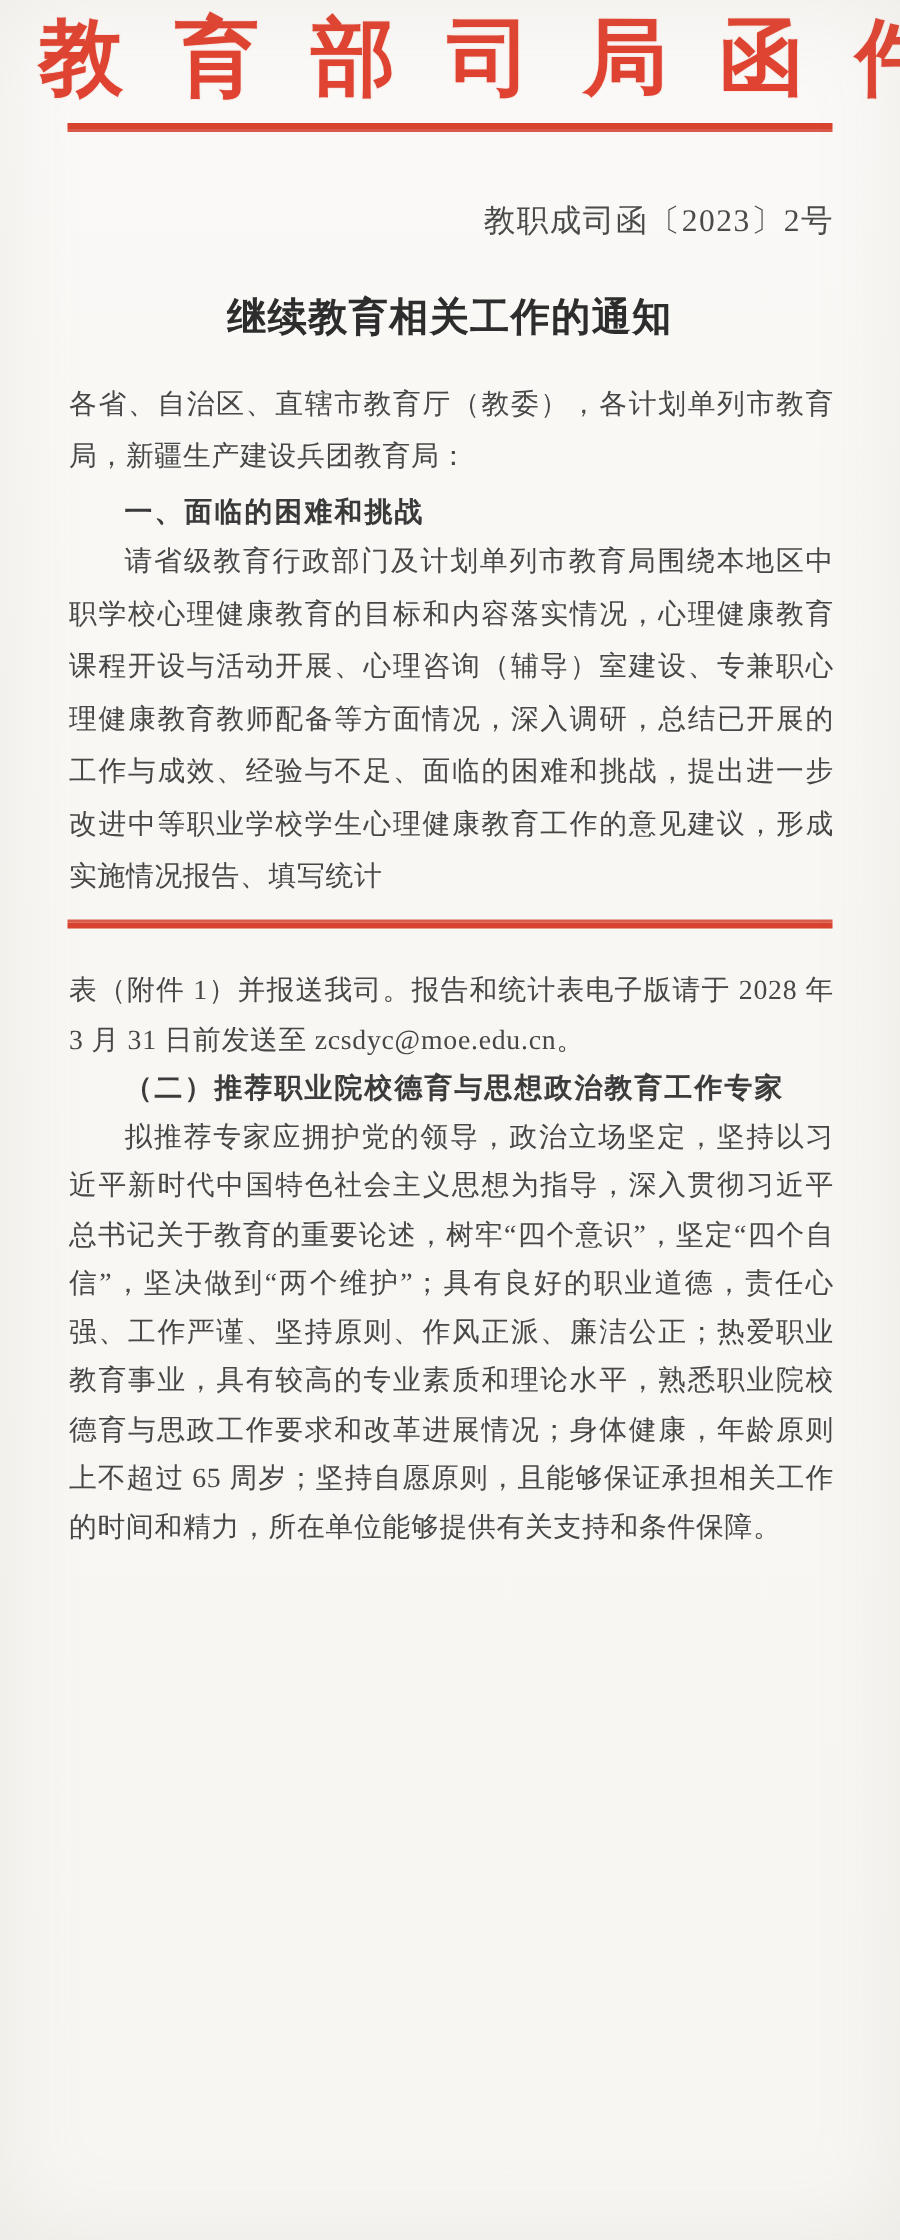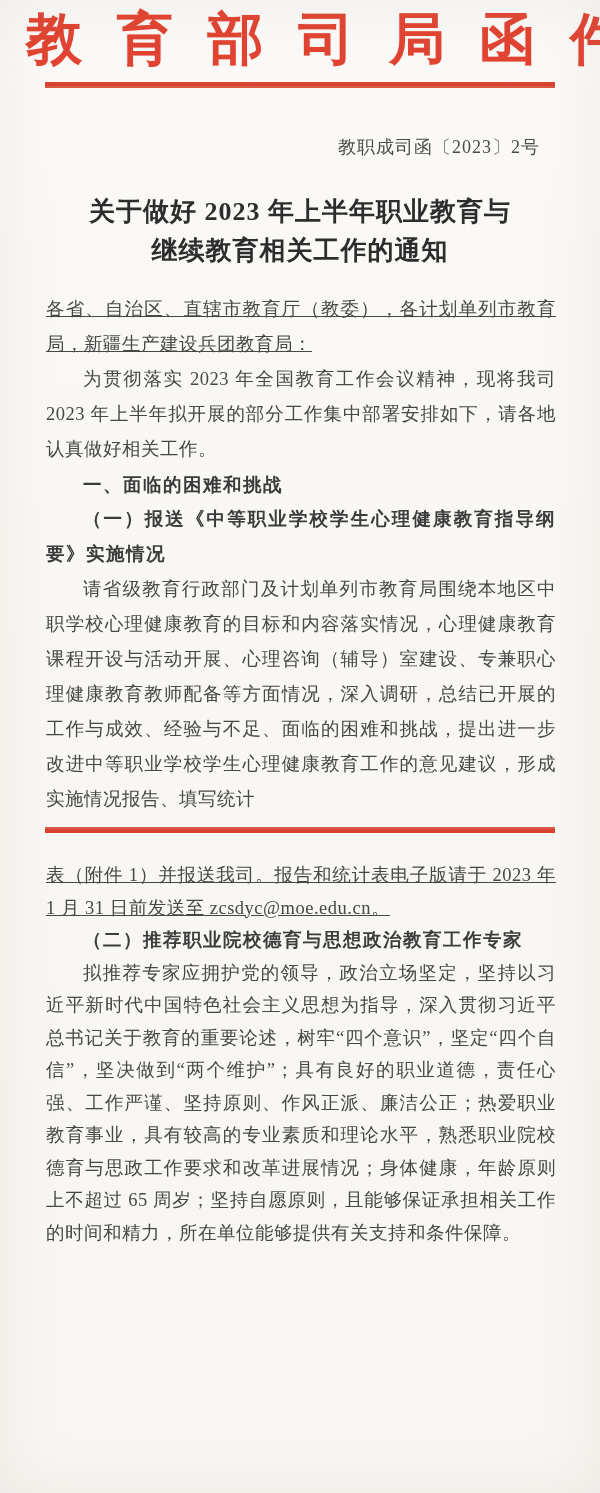--- a/index.html
+++ b/index.html
@@ -42,23 +42,23 @@
   .red-rule.second {
     margin-top: 10px;
     height: 2px;
     border-top: 2px solid #da5a49;
     border-bottom: 4px solid #d8432f;
   }
 
   
   .doc-number {
     margin-top: 46px;
-    padding-right: 60px;
+    padding-right: 44px;
     text-align: right;
-    font-size: 18px;
+    font-size: 21px;
     line-height: 26px;
     color: #4a4a4a;
     letter-spacing: 1px;
   }
 
   
   .doc-title {
     margin-top: 32px;
     text-align: center;
     font-size: 26px;
@@ -73,21 +73,21 @@
     margin: 0 44px 0 46px;
     font-size: 18.5px;
     color: #474747;
     text-align: justify;
     letter-spacing: 0.5px;
   }
   .body-page1 { margin-top: 22px; line-height: 35px; }
   .body-page2 { margin-top: 26px; line-height: 32.5px; }
 
   .para { text-indent: 2em; }
-  .para-flush { text-indent: 0; text-decoration: underline; }
+  .para-flush { text-indent: 0; }
 
   .h-section {
     text-indent: 2em;
     font-family: "Liberation Sans", "DejaVu Sans", sans-serif;
     font-weight: bold;
     color: #3a3a3a;
     letter-spacing: 1.5px;
   }
   .h-sub {
     text-indent: 2em;
@@ -110,34 +110,31 @@
 
 <div class="page">
 
   <div class="letterhead">教育部司局函件</div>
 
   <div class="red-rule first"></div>
 
   <div class="doc-number">教职成司函〔2023〕2号</div>
 
   <div class="doc-title">
-    <div>关于做好 2023 年上半年职业教育与</div>
     <div>继续教育相关工作的通知</div>
   </div>
 
   <div class="body-block body-page1">
     <p class="para-flush">各省、自治区、直辖市教育厅（教委），各计划单列市教育局，新疆生产建设兵团教育局：</p>
-    <p class="para">为贯彻落实 2023 年全国教育工作会议精神，现将我司 2023 年上半年拟开展的部分工作集中部署安排如下，请各地认真做好相关工作。</p>
     <p class="h-section">一、面临的困难和挑战</p>
-    <p class="h-sub">（一）报送《中等职业学校学生心理健康教育指导纲要》实施情况</p>
     <p class="para">请省级教育行政部门及计划单列市教育局围绕本地区中职学校心理健康教育的目标和内容落实情况，心理健康教育课程开设与活动开展、心理咨询（辅导）室建设、专兼职心理健康教育教师配备等方面情况，深入调研，总结已开展的工作与成效、经验与不足、面临的困难和挑战，提出进一步改进中等职业学校学生心理健康教育工作的意见建议，形成实施情况报告、填写统计</p>
   </div>
 
   <div class="red-rule second"></div>
 
   <div class="body-block body-page2">
-    <p class="para-flush">表（附件 1）并报送我司。报告和统计表电子版请于 2023 年 1 月 31 日前发送至 zcsdyc@moe.edu.cn。</p>
+    <p class="para-flush">表（附件 1）并报送我司。报告和统计表电子版请于 2028 年 3 月 31 日前发送至 zcsdyc@moe.edu.cn。</p>
     <p class="h-sub">（二）推荐职业院校德育与思想政治教育工作专家</p>
     <p class="para">拟推荐专家应拥护党的领导，政治立场坚定，坚持以习近平新时代中国特色社会主义思想为指导，深入贯彻习近平总书记关于教育的重要论述，树牢“四个意识”，坚定“四个自信”，坚决做到“两个维护”；具有良好的职业道德，责任心强、工作严谨、坚持原则、作风正派、廉洁公正；热爱职业教育事业，具有较高的专业素质和理论水平，熟悉职业院校德育与思政工作要求和改革进展情况；身体健康，年龄原则上不超过 65 周岁；坚持自愿原则，且能够保证承担相关工作的时间和精力，所在单位能够提供有关支持和条件保障。</p>
 
   </div>
 
 </div>
 
 </body></html>

